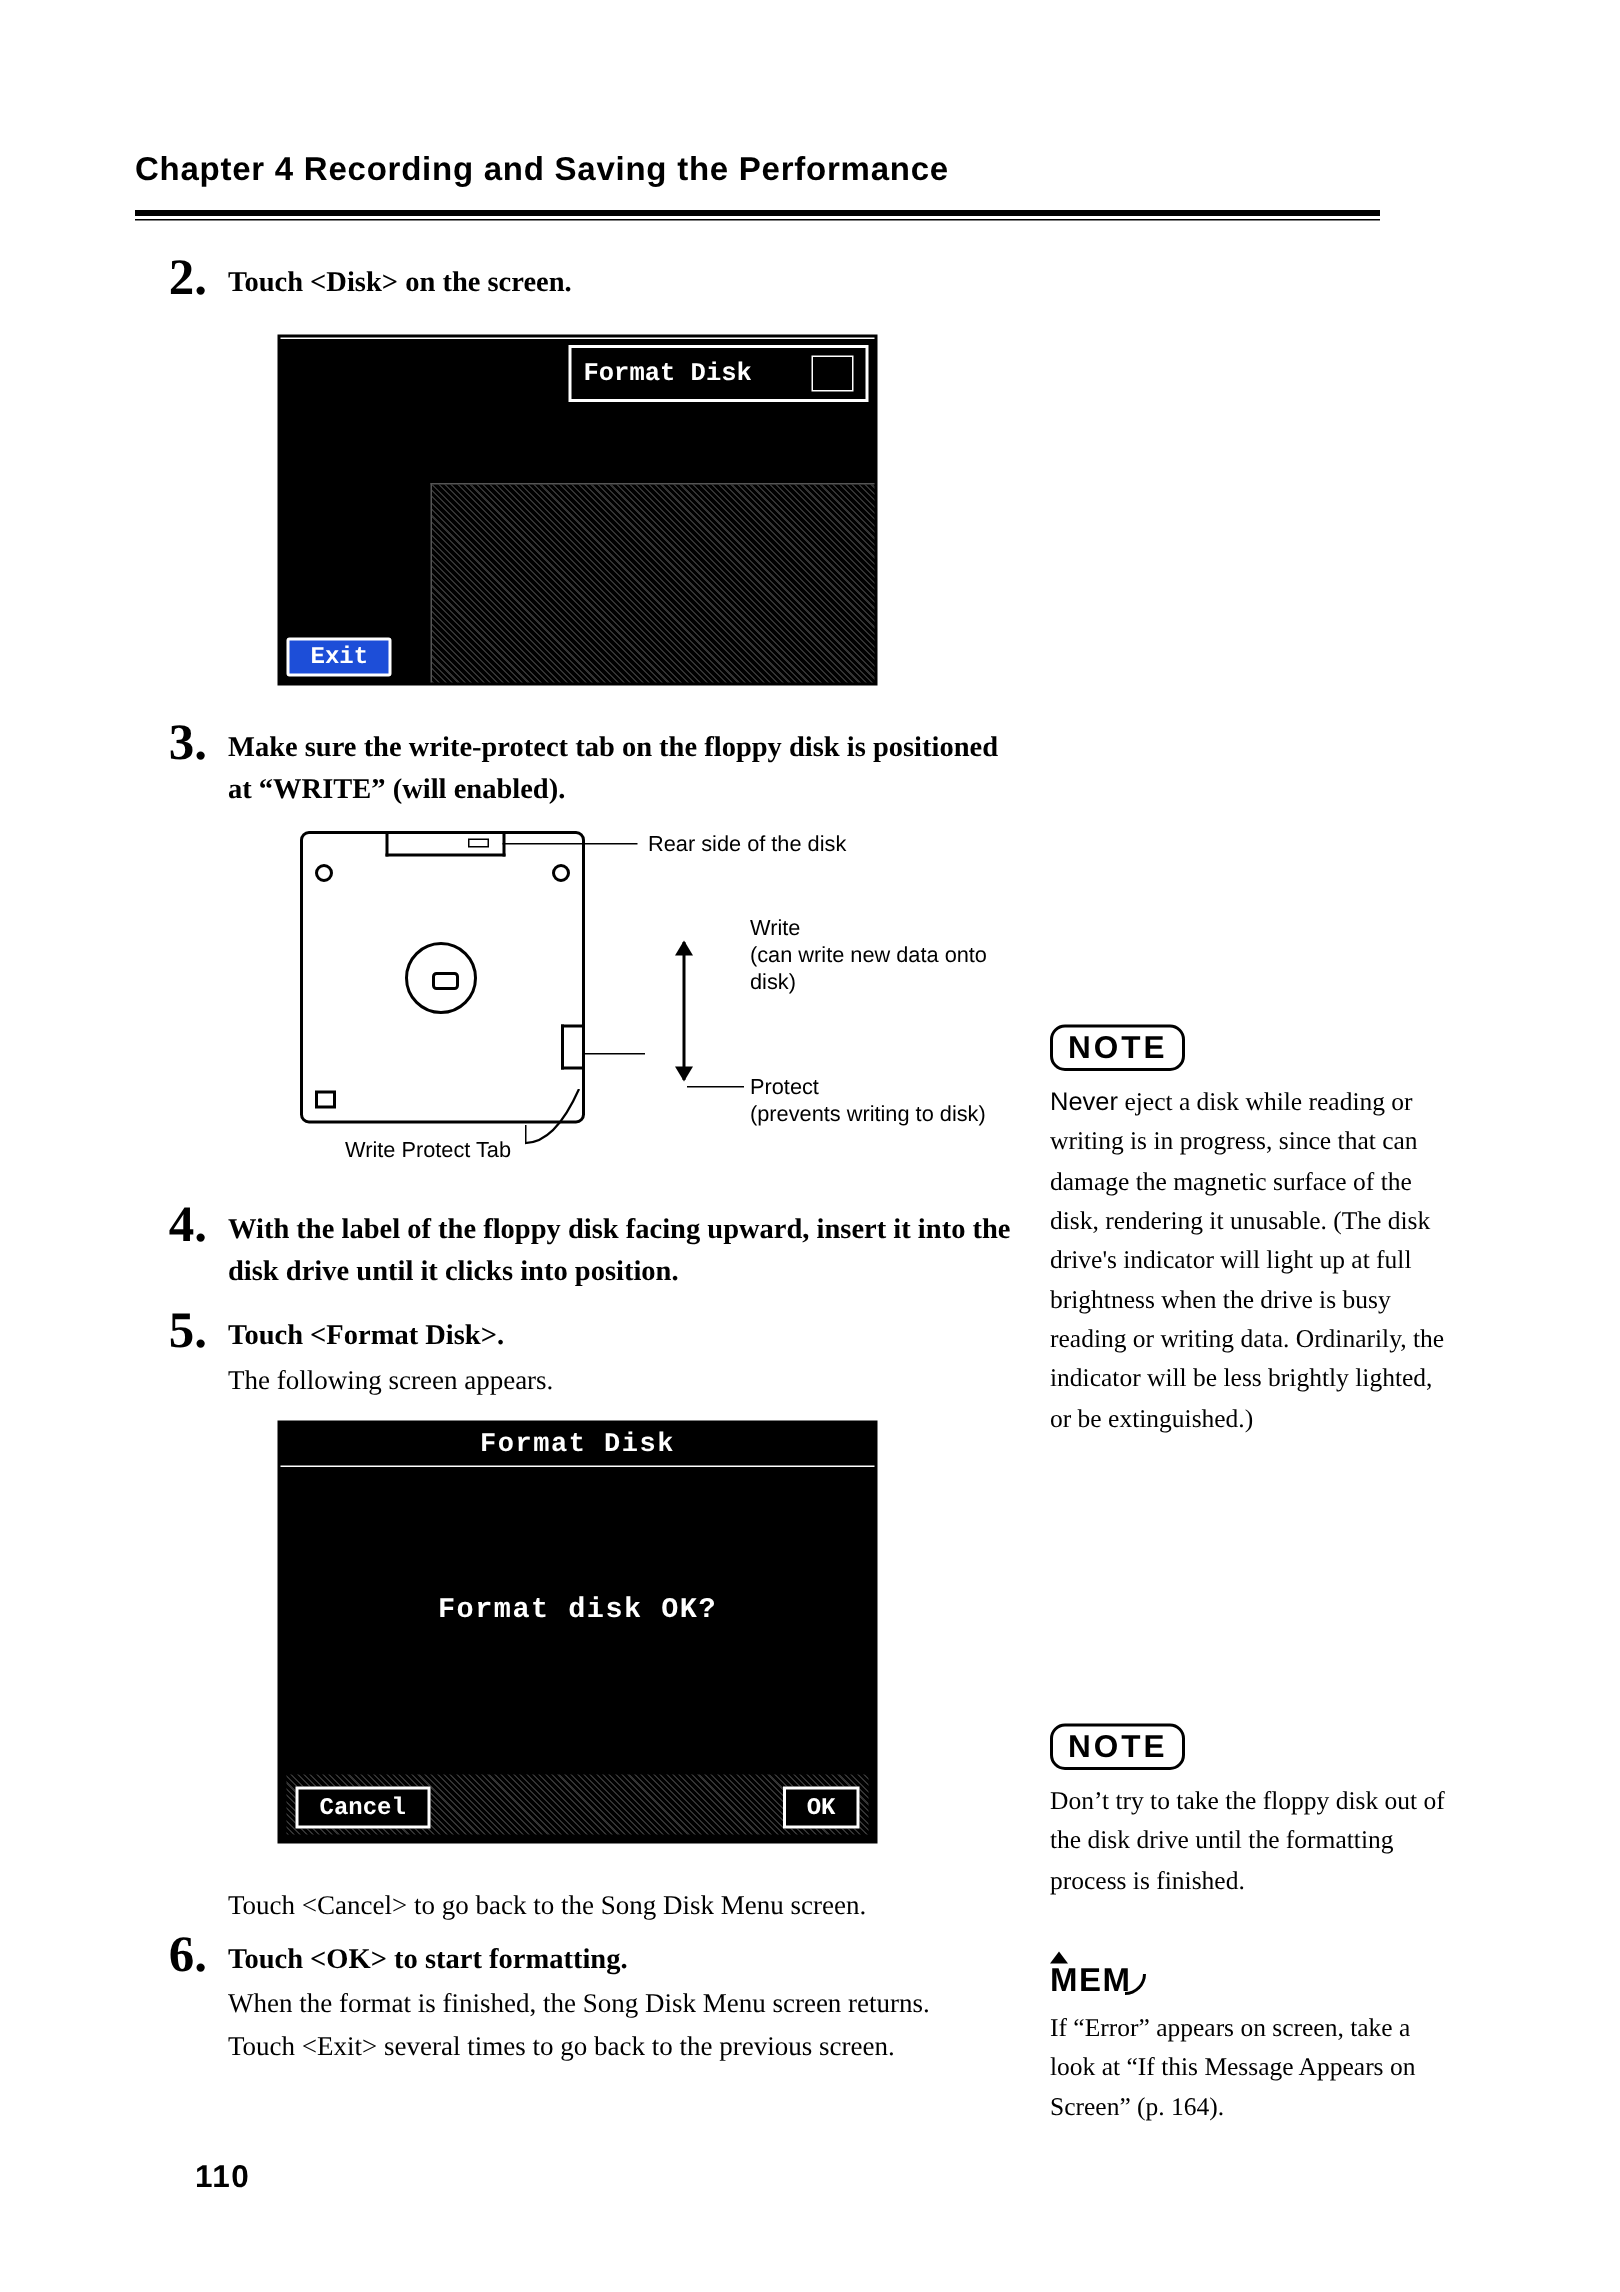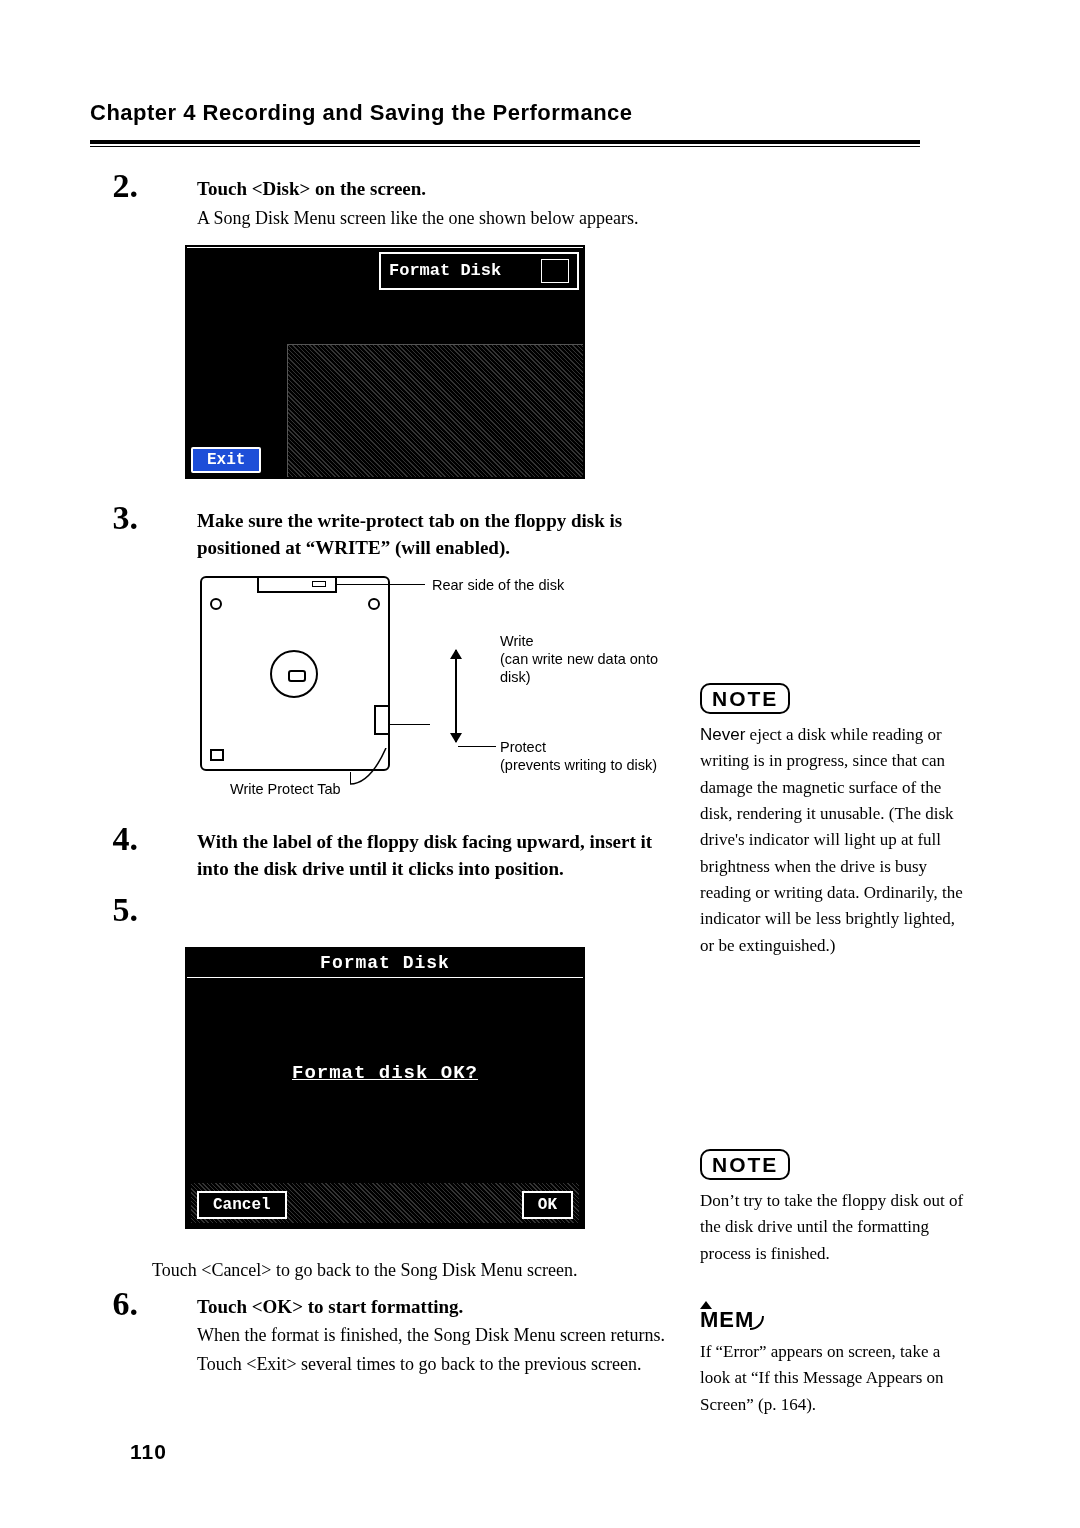--- a/index.html
+++ b/index.html
@@ -53,21 +53,20 @@
     text-align: right;
     padding-right: 14px;
     line-height: 1;
     position: relative;
     top: -6px;
   }
   .step-body {
     flex: 1;
     font-size: 19px;
     line-height: 1.45;
-    margin-left: 45px;
   }
   .step-head {
     font-family: "Palatino Linotype", "Times New Roman", serif;
     font-weight: bold;
     font-size: 19px;
   }
   .step-text {
     font-family: "Palatino Linotype", "Times New Roman", serif;
     font-size: 18px;
     margin-top: 2px;
@@ -206,21 +205,21 @@
   }
   .arrow-v::before { top:-1px; border-bottom:10px solid #000; }
   .arrow-v::after  { bottom:-1px; border-top:10px solid #000; }
 
   
   .lcd2-body {
     background:#000; height:250px; position:relative; border-top:1px solid #fff;
   }
   .lcd2-msg {
     color:#fff; font-family:"Courier New",monospace; font-weight:bold; font-size:19px;
-    text-align:center; padding-top:84px; letter-spacing:1px;text-decoration:underline;
+    text-align:center; padding-top:84px; letter-spacing:1px;
   }
   .lcd2-hatch {
     position:absolute; left:4px; right:4px; bottom:4px; height:40px;
     background: repeating-linear-gradient(45deg,#333 0,#333 1px,#000 1px,#000 3px);
   }
   .lcd2-btn {
     position:absolute; bottom:8px;
     border:2px solid #fff; color:#fff; background:#000;
     font-family:"Courier New",monospace; font-weight:bold; font-size:16px;
     padding:3px 14px;
@@ -283,21 +282,20 @@
 <div class="page">
   <div class="chapter-title">Chapter 4  Recording and Saving the Performance</div>
   <div class="rule"></div>
 
   <div class="main-col">
 
     <div class="step">
       <div class="step-num">2.</div>
       <div class="step-body">
         <div class="step-head">Touch &lt;Disk&gt; on the screen.</div>
-        <div class="step-text">A Song Disk Menu screen like the one shown below appears.</div>
       </div>
     </div>
 
     <div class="lcd">
       <div class="lcd-frame">
         <div class="lcd-body">
           <div class="lcd-row">
             <div style="flex:1; margin:4px;"></div>
             <div class="lcd-btn">
               <span>Format Disk</span>
@@ -351,20 +349,24 @@
 
     <div class="step">
       <div class="step-num">4.</div>
       <div class="step-body">
         <div class="step-head">With the label of the floppy disk facing upward, insert it into the disk drive until it clicks into position.</div>
       </div>
     </div>
 
     <div class="step" style="margin-top:16px;">
       <div class="step-num">5.</div>
+      <div class="step-body">
+        <div class="step-head">Touch &lt;Format Disk&gt;.</div>
+        <div class="step-text">The following screen appears.</div>
+      </div>
     </div>
 
     <div class="lcd">
       <div class="lcd-frame">
         <div class="lcd-title">Format Disk</div>
         <div class="lcd2-body">
           <div class="lcd2-msg">Format disk OK?</div>
           <div class="lcd2-hatch"></div>
           <div class="lcd2-btn" style="left:10px;">Cancel</div>
           <div class="lcd2-btn" style="right:10px;">OK</div>

